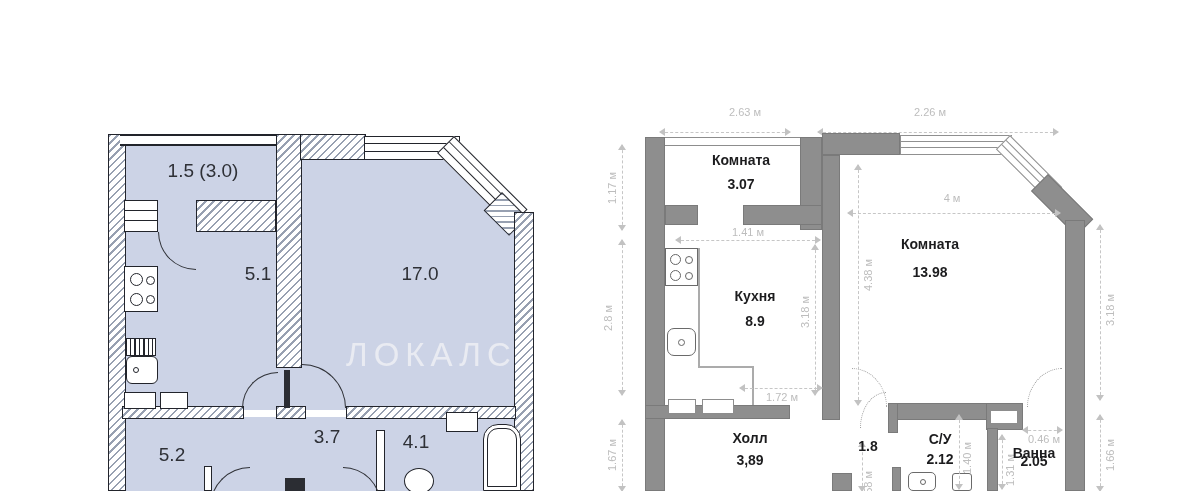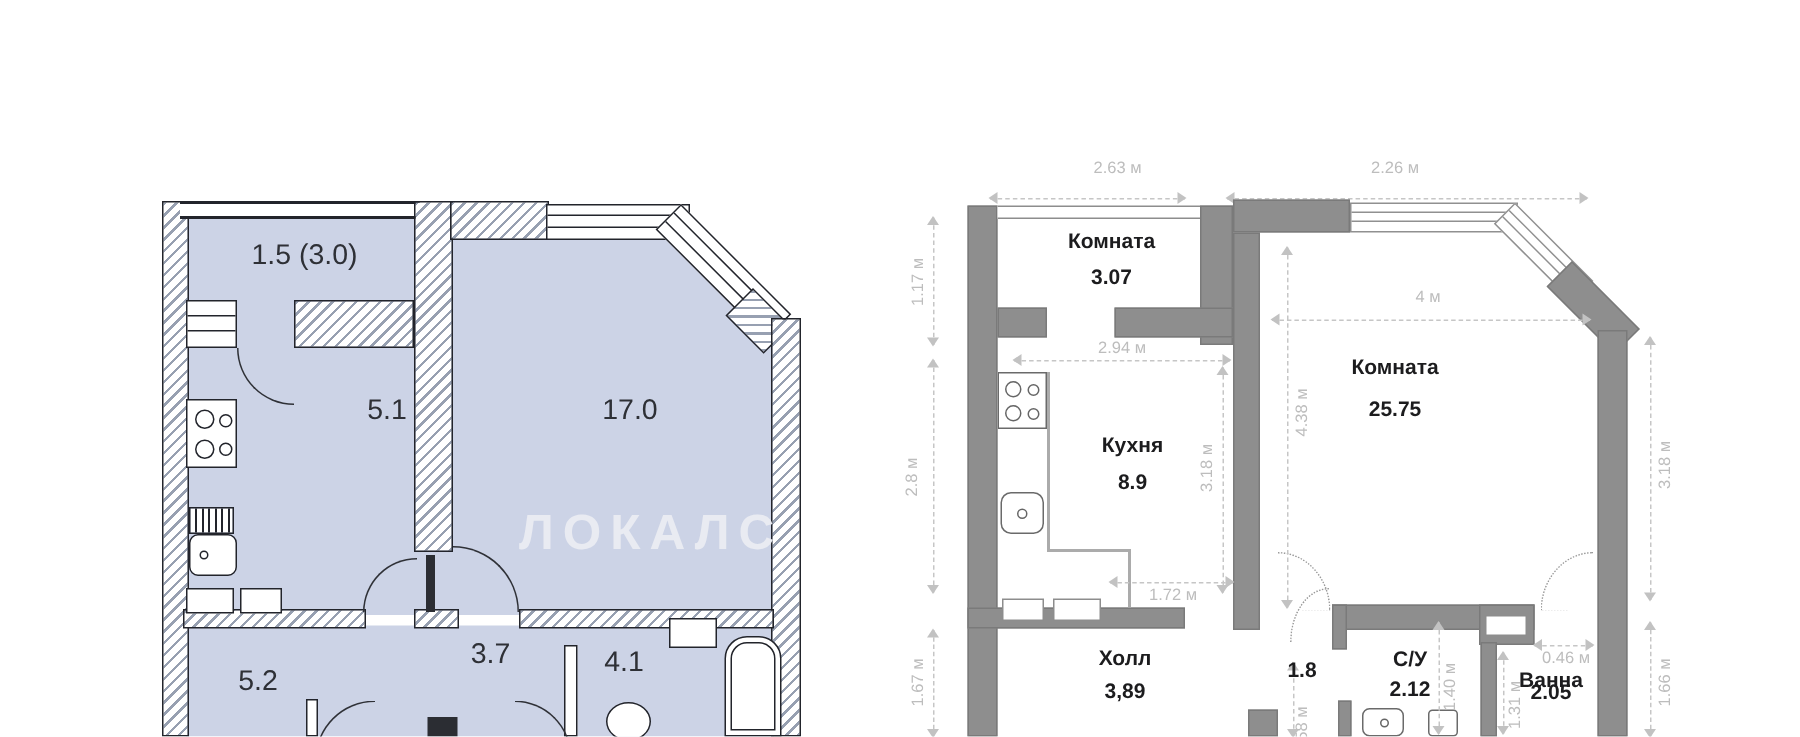--- a/index.html
+++ b/index.html
@@ -15,21 +15,21 @@
         background-image:linear-gradient(#22242b,#22242b),linear-gradient(#22242b,#22242b);
         background-size:100% 1.4px;background-position:0 31%,0 66%;background-repeat:no-repeat}
   .arc{border:1.5px solid #2e3036;background:transparent}
   .arc.tl{border-right:0;border-bottom:0;border-top-left-radius:100%}
   .arc.tr{border-left:0;border-bottom:0;border-top-right-radius:100%}
   .arc.bl{border-right:0;border-top:0;border-bottom-left-radius:100%}
   .fx{background:#fff;border:1.6px solid #22242b}
   .tw{background:#fff;border:1.5px solid #22242b}
   .dk{background:#2b2d33}
   .pl{color:#2e3036;font-size:19px;text-align:center;white-space:nowrap}
-  .wm{color:#e9ebf2;font-weight:bold;letter-spacing:6px;font-size:33px;text-align:center;white-space:nowrap}
+  .wm{color:#e9ebf2;font-weight:normal;letter-spacing:6px;font-size:33px;white-space:nowrap}
   .circ{position:absolute;border:1.4px solid #22242b;border-radius:50%;background:#fff;box-sizing:border-box}
   .gcirc{position:absolute;border:1.2px solid #666;border-radius:50%;background:#fff;box-sizing:border-box}
   
   .gw{background:#8e8e8e;border:1px solid #7a7a7a}
   .gwin{background:#fff;border-top:1.6px solid #8d8d8d;border-bottom:1.6px solid #8d8d8d}
   .gwin3{background-color:#fff;border:1.2px solid #909090;
          background-image:linear-gradient(#909090,#909090),linear-gradient(#909090,#909090);
          background-size:100% 1.2px;background-position:0 31%,0 66%;background-repeat:no-repeat}
   .gfx{background:#fff;border:1.3px solid #6a6a6a}
   .cl{background:#ababab}
@@ -151,21 +151,21 @@
 
   <div class="b gfx" style="left:312px;top:372px;width:28px;height:19px;border-radius:5px">
     <span class="gcirc" style="left:11px;top:6px;width:6px;height:6px"></span>
   </div>
   <div class="b gfx" style="left:356px;top:373px;width:20px;height:18px;border-radius:3px"></div>
 
   <div class="b darc tr" style="left:256px;top:268px;width:35px;height:39px"></div>
   <div class="b darc tl" style="left:431px;top:268px;width:35px;height:39px"></div>
   <div class="b darc tl" style="left:264px;top:292px;width:26px;height:36px"></div>
 
-  <div class="b dl" style="left:112px;top:126px;width:80px">2.94 м</div>
+  <div class="b dl" style="left:112px;top:126px;width:80px">1.41 м</div>
   <div class="b dh" style="left:80px;top:140px;width:144px"></div>
   <div class="b dl" style="left:336px;top:92px;width:40px">4 м</div>
   <div class="b dh" style="left:252px;top:113px;width:212px"></div>
   <div class="b dl" style="left:146px;top:291px;width:80px">1.72 м</div>
   <div class="b dh" style="left:144px;top:288px;width:82px"></div>
   <div class="b dl" style="left:408px;top:333px;width:80px">0.46 м</div>
   <div class="b dh" style="left:427px;top:330px;width:39px"></div>
 
   <div class="b dv" style="left:26px;top:45px;height:85px"></div>
   <div class="b dl vt" style="left:-12px;top:82px;width:56px">1.17 м</div>
@@ -186,21 +186,21 @@
   <div class="b dv" style="left:406px;top:335px;height:54px"></div>
   <div class="b dl vt" style="left:386px;top:364px;width:56px">1.31 м</div>
   <div class="b dv" style="left:266px;top:342px;height:49px"></div>
   <div class="b dl vt" style="left:244px;top:381px;width:56px">0.58 м</div>
 
   <div class="b rl" style="left:95px;top:52px;width:100px">Комната</div>
   <div class="b rl" style="left:95px;top:76px;width:100px">3.07</div>
   <div class="b rl" style="left:109px;top:188px;width:100px">Кухня</div>
   <div class="b rl" style="left:109px;top:213px;width:100px">8.9</div>
   <div class="b rl" style="left:284px;top:136px;width:100px">Комната</div>
-  <div class="b rl" style="left:284px;top:164px;width:100px">25.75</div>
+  <div class="b rl" style="left:284px;top:164px;width:100px">13.98</div>
   <div class="b rl" style="left:104px;top:330px;width:100px">Холл</div>
   <div class="b rl" style="left:104px;top:352px;width:100px">3,89</div>
   <div class="b rl" style="left:252px;top:338px;width:40px">1.8</div>
   <div class="b rl" style="left:314px;top:331px;width:60px">С/У</div>
   <div class="b rl" style="left:314px;top:351px;width:60px">2.12</div>
   <div class="b rl" style="left:404px;top:345px;width:68px">Ванна</div>
   <div class="b rl" style="left:404px;top:353px;width:68px">2.05</div>
 </div>
 
 </body></html>

